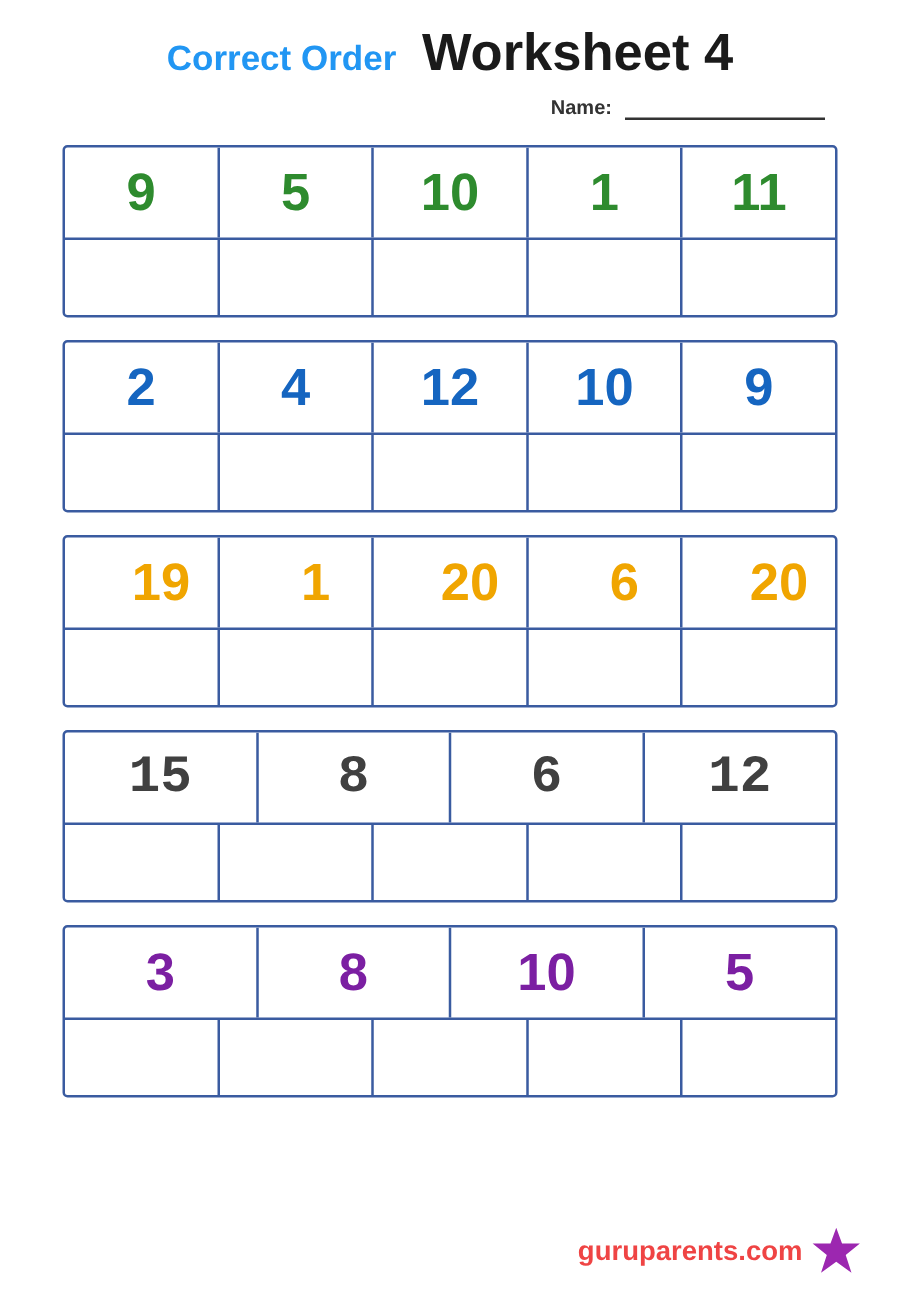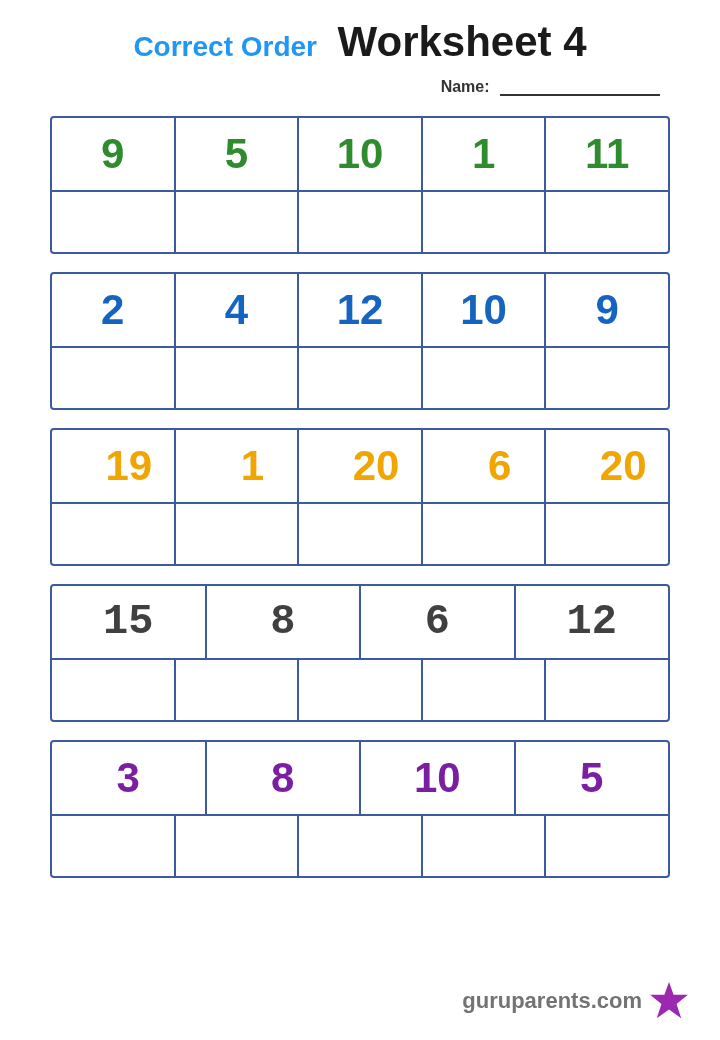--- a/index.html
+++ b/index.html
@@ -112,21 +112,21 @@
       bottom: 18px;
       right: 30px;
       display: flex;
       align-items: center;
       gap: 6px;
     }
 
     .footer-text {
       font-size: 22px;
       font-weight: bold;
-      color: #737373;
+      color: #ef4444;
       font-family: Arial, sans-serif;
     }
 
     .star-icon {
       width: 42px;
       height: 42px;
     }
   </style>
 </head>
 <body>

